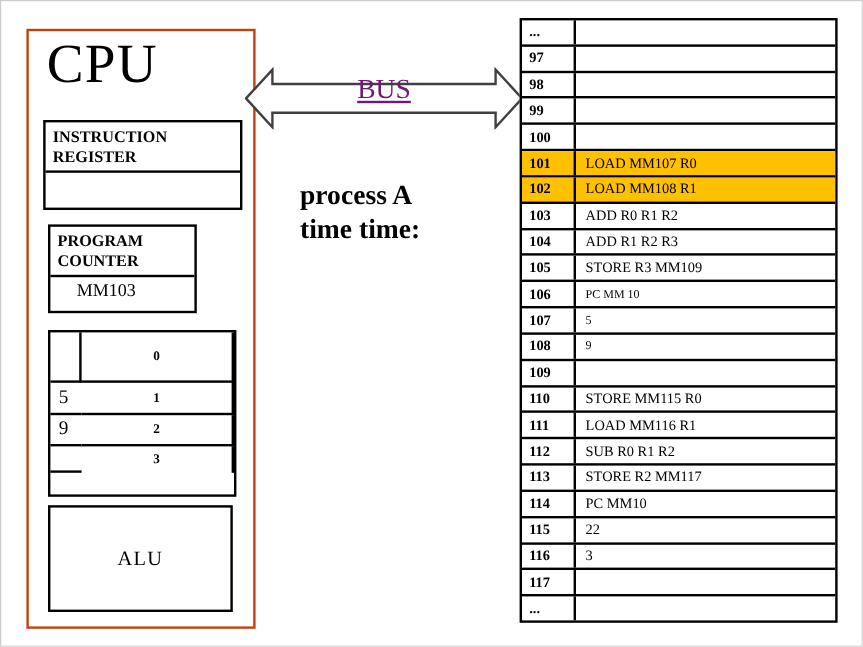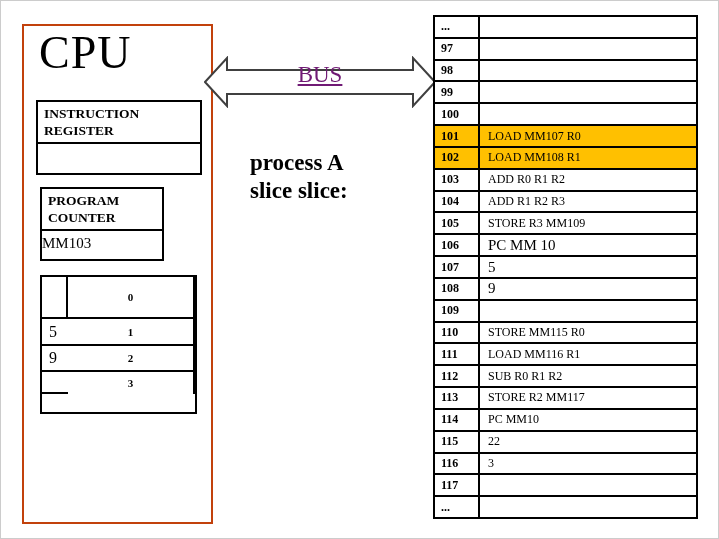--- a/index.html
+++ b/index.html
@@ -30,21 +30,21 @@
   .ir-label, .pc-label {
     font-weight:bold; font-size:13.5px; line-height:1.25;
     padding:4px 6px 2px 6px; border-bottom:2px solid #000; min-height:40px;
   }
   .ir-value { height:29px; }
   .pc-box {
     position:absolute; left:16px; top:161px; width:124px;
     border:2px solid #000; background:#fff;
   }
   .pc-label { min-height:42px; }
-  .pc-value { height:28px; font-size:15px; padding:4px 0; }
+  .pc-value { height:28px; font-size:15px; padding:4px 22px; }
 
   .dr-table {
     position:absolute; left:16px; top:249px; width:157px;
     border:2px solid #000; background:#fff;
     display:grid; grid-template-columns:26px 1fr;
     grid-template-rows:42px 27px 26px 22px 18px;
   }
   .dr-cell { border-right:2px solid #000; border-bottom:2px solid #000; }
   .dr-cell.last-col { border-right:none; }
   .dr-cell.last-row { border-bottom:none; }
@@ -90,21 +90,21 @@
   .mem-addr {
     width:45px; flex:none; border-right:2px solid #000;
     font-weight:bold; font-size:12px; padding-left:6px;
     display:flex; align-items:center;
   }
   .mem-value {
     flex:1; font-weight:normal; font-size:12px; padding-left:8px;
     display:flex; align-items:center; white-space:nowrap; overflow:hidden;
   }
   .mem-row.small .mem-addr { font-size:12px; }
-  .mem-row.small .mem-value { font-size:15px; }
+  .mem-row.small .mem-value { font-size:10px; }
 </style>
 </head>
 <body>
 
 <div id="canvas">
 
   <div class="cpu-box">
     <div class="cpu-title">CPU</div>
 
     <div class="ir-box">
@@ -126,31 +126,34 @@
   <div class="dr-cell dr-index">1</div>
   <div class="dr-cell last-col dr-value">9</div>
 
   <div class="dr-cell dr-index">2</div>
   <div class="dr-cell last-col dr-value"></div>
 
   <div class="dr-cell dr-index last-row">3</div>
   <div class="dr-cell last-col dr-value last-row"></div>
 </div>
 
+    <div class="alu-box">
+      <span>ALU</span>
+    </div>
   </div>
 
   <div class="bus-arrow-wrap">
     <svg width="232" height="52" viewBox="0 0 232 52">
       <polygon points="1,26 23,2 23,14 209,14 209,2 231,26 209,50 209,38 23,38 23,50" fill="#ffffff" stroke="#404040" stroke-width="2" stroke-linejoin="miter"></polygon>
     </svg>
   </div>
   <div class="bus-label">BUS</div>
 
   <div class="annotation">process A
-slice slice:</div>
+time time:</div>
 
   <div class="mem-table" id="mem-table">
   <div class="mem-row">
     <div class="mem-addr">...</div>
     <div class="mem-value"></div>
   </div>
 
   <div class="mem-row">
     <div class="mem-addr">97</div>
     <div class="mem-value"></div>

